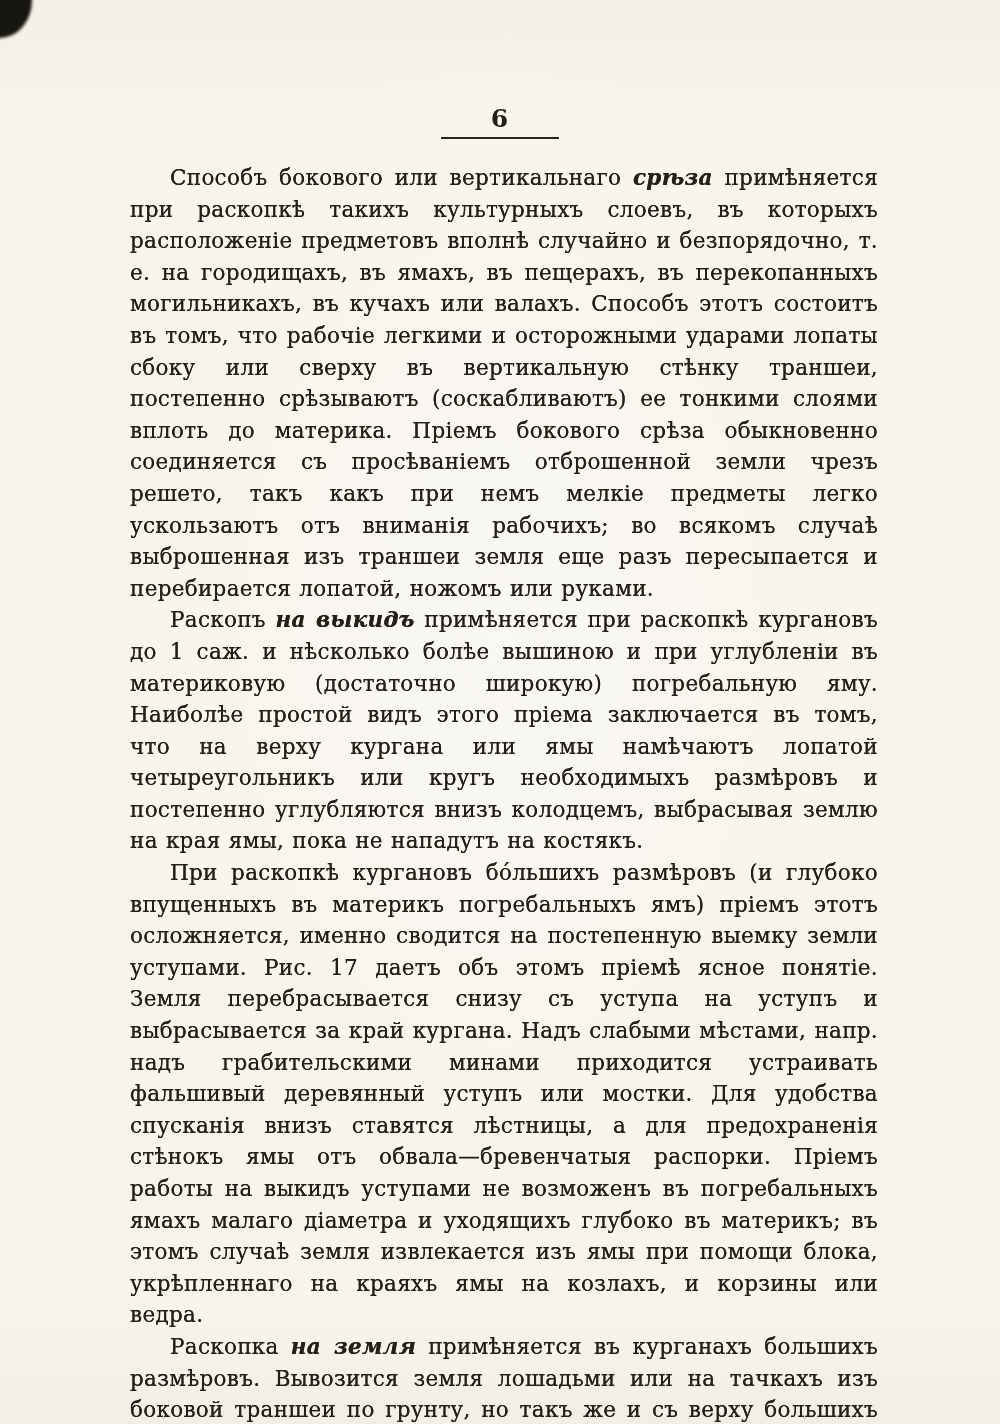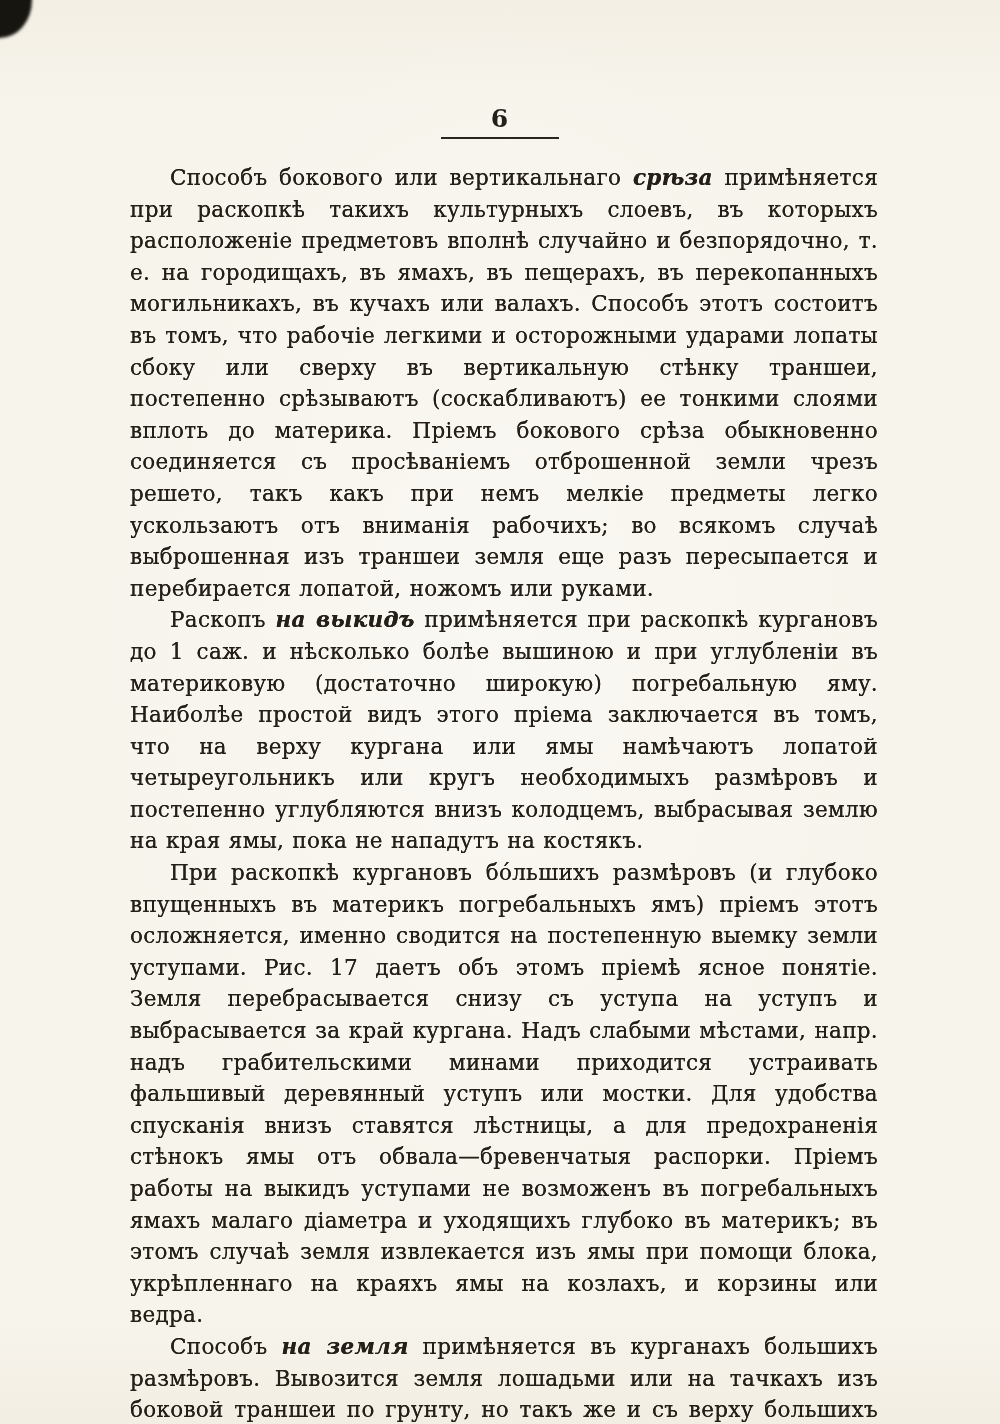--- a/index.html
+++ b/index.html
@@ -82,15 +82,15 @@
 
   <div class="page-header">
     <span class="page-number">6</span>
     <div class="page-number-rule"></div>
   </div>
 
   <div class="text-block" id="text-block">
       <p class="para"><span>Способъ бокового или вертикальнаго </span><span class="emph">срѣза</span><span> примѣняется при раскопкѣ такихъ культурныхъ слоевъ, въ которыхъ расположеніе предметовъ вполнѣ случайно и безпорядочно, т. е. на городищахъ, въ ямахъ, въ пещерахъ, въ перекопанныхъ могильникахъ, въ кучахъ или валахъ.  Способъ этотъ состоитъ въ томъ, что рабочіе легкими и осторожными ударами лопаты сбоку или сверху въ вертикальную стѣнку траншеи, постепенно срѣзываютъ (соскабливаютъ) ее тонкими слоями вплоть до материка. Пріемъ бокового срѣза обыкновенно соединяется съ просѣваніемъ отброшенной земли чрезъ решето, такъ какъ при немъ мелкіе предметы легко ускользаютъ отъ вниманія рабочихъ; во всякомъ случаѣ выброшенная изъ траншеи земля еще разъ пересыпается и перебирается лопатой, ножомъ или руками.</span></p>
       <p class="para"><span>Раскопъ </span><span class="emph">на выкидъ</span><span> примѣняется при раскопкѣ кургановъ до 1 саж. и нѣсколько болѣе вышиною и при углубленіи въ материковую (достаточно широкую) погребальную яму. Наиболѣе простой видъ этого пріема заключается въ томъ, что на верху кургана или ямы намѣчаютъ лопатой четыреугольникъ или кругъ необходимыхъ размѣровъ и постепенно углубляются внизъ колодцемъ, выбрасывая землю на края ямы, пока не нападутъ на костякъ.</span></p>
       <p class="para"><span>При раскопкѣ кургановъ бо́льшихъ размѣровъ (и глубоко впущенныхъ въ материкъ погребальныхъ ямъ) пріемъ этотъ осложняется, именно сводится на постепенную выемку земли уступами. Рис. 17 даетъ объ этомъ пріемѣ ясное понятіе. Земля перебрасывается снизу съ уступа на уступъ и выбрасывается за край кургана. Надъ слабыми мѣстами, напр. надъ грабительскими минами приходится устраивать фальшивый деревянный уступъ или мостки. Для удобства спусканія внизъ ставятся лѣстницы, а для предохраненія стѣнокъ ямы отъ обвала—бревенчатыя распорки. Пріемъ работы на выкидъ уступами не возможенъ въ погребальныхъ ямахъ малаго діаметра и уходящихъ глубоко въ материкъ; въ этомъ случаѣ земля извлекается изъ ямы при помощи блока, укрѣпленнаго на краяхъ ямы на козлахъ, и корзины или ведра.</span></p>
-      <p class="para"><span>Способъ </span><span class="emph">на земля</span><span> примѣняется въ курганахъ большихъ размѣровъ. Вывозится земля лошадьми или на тачкахъ изъ боковой траншеи по грунту, но такъ же и съ верху большихъ кургановъ, если они</span></p>
+      <p class="para"><span>Раскопка </span><span class="emph">на земля</span><span> примѣняется въ курганахъ большихъ размѣровъ. Вывозится земля лошадьми или на тачкахъ изъ боковой траншеи по грунту, но такъ же и съ верху большихъ кургановъ, если они</span></p>
     </div>
 </div>
 
 </body></html>

